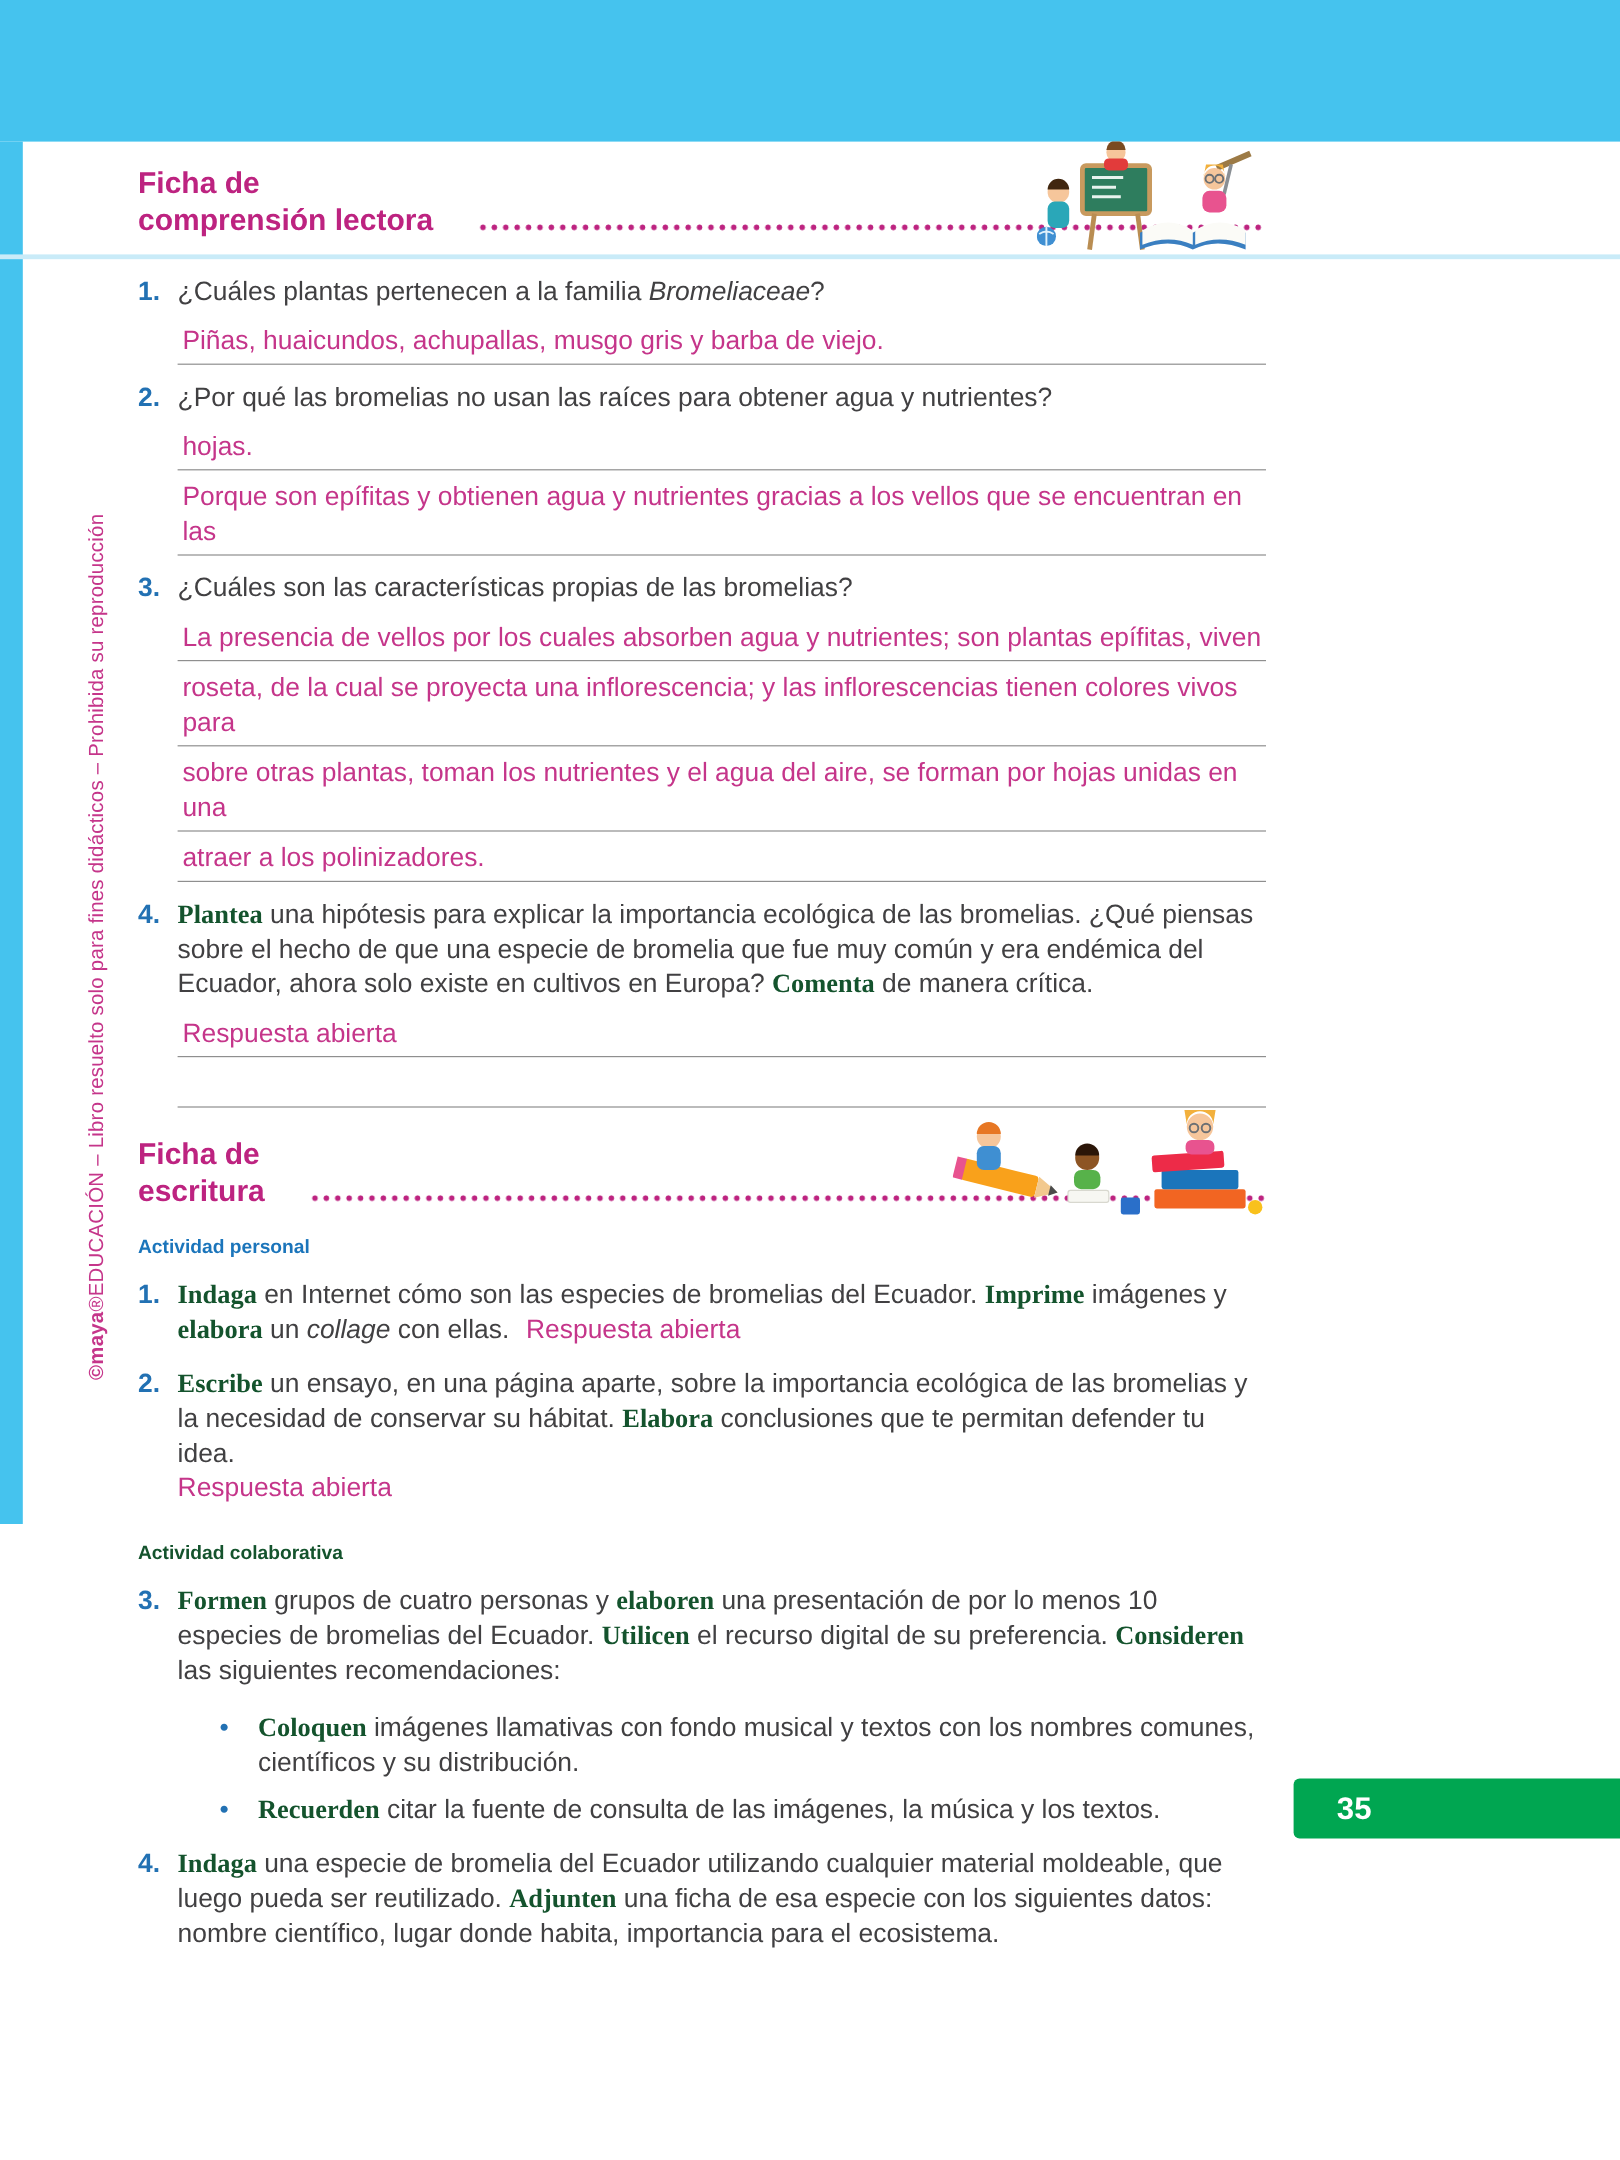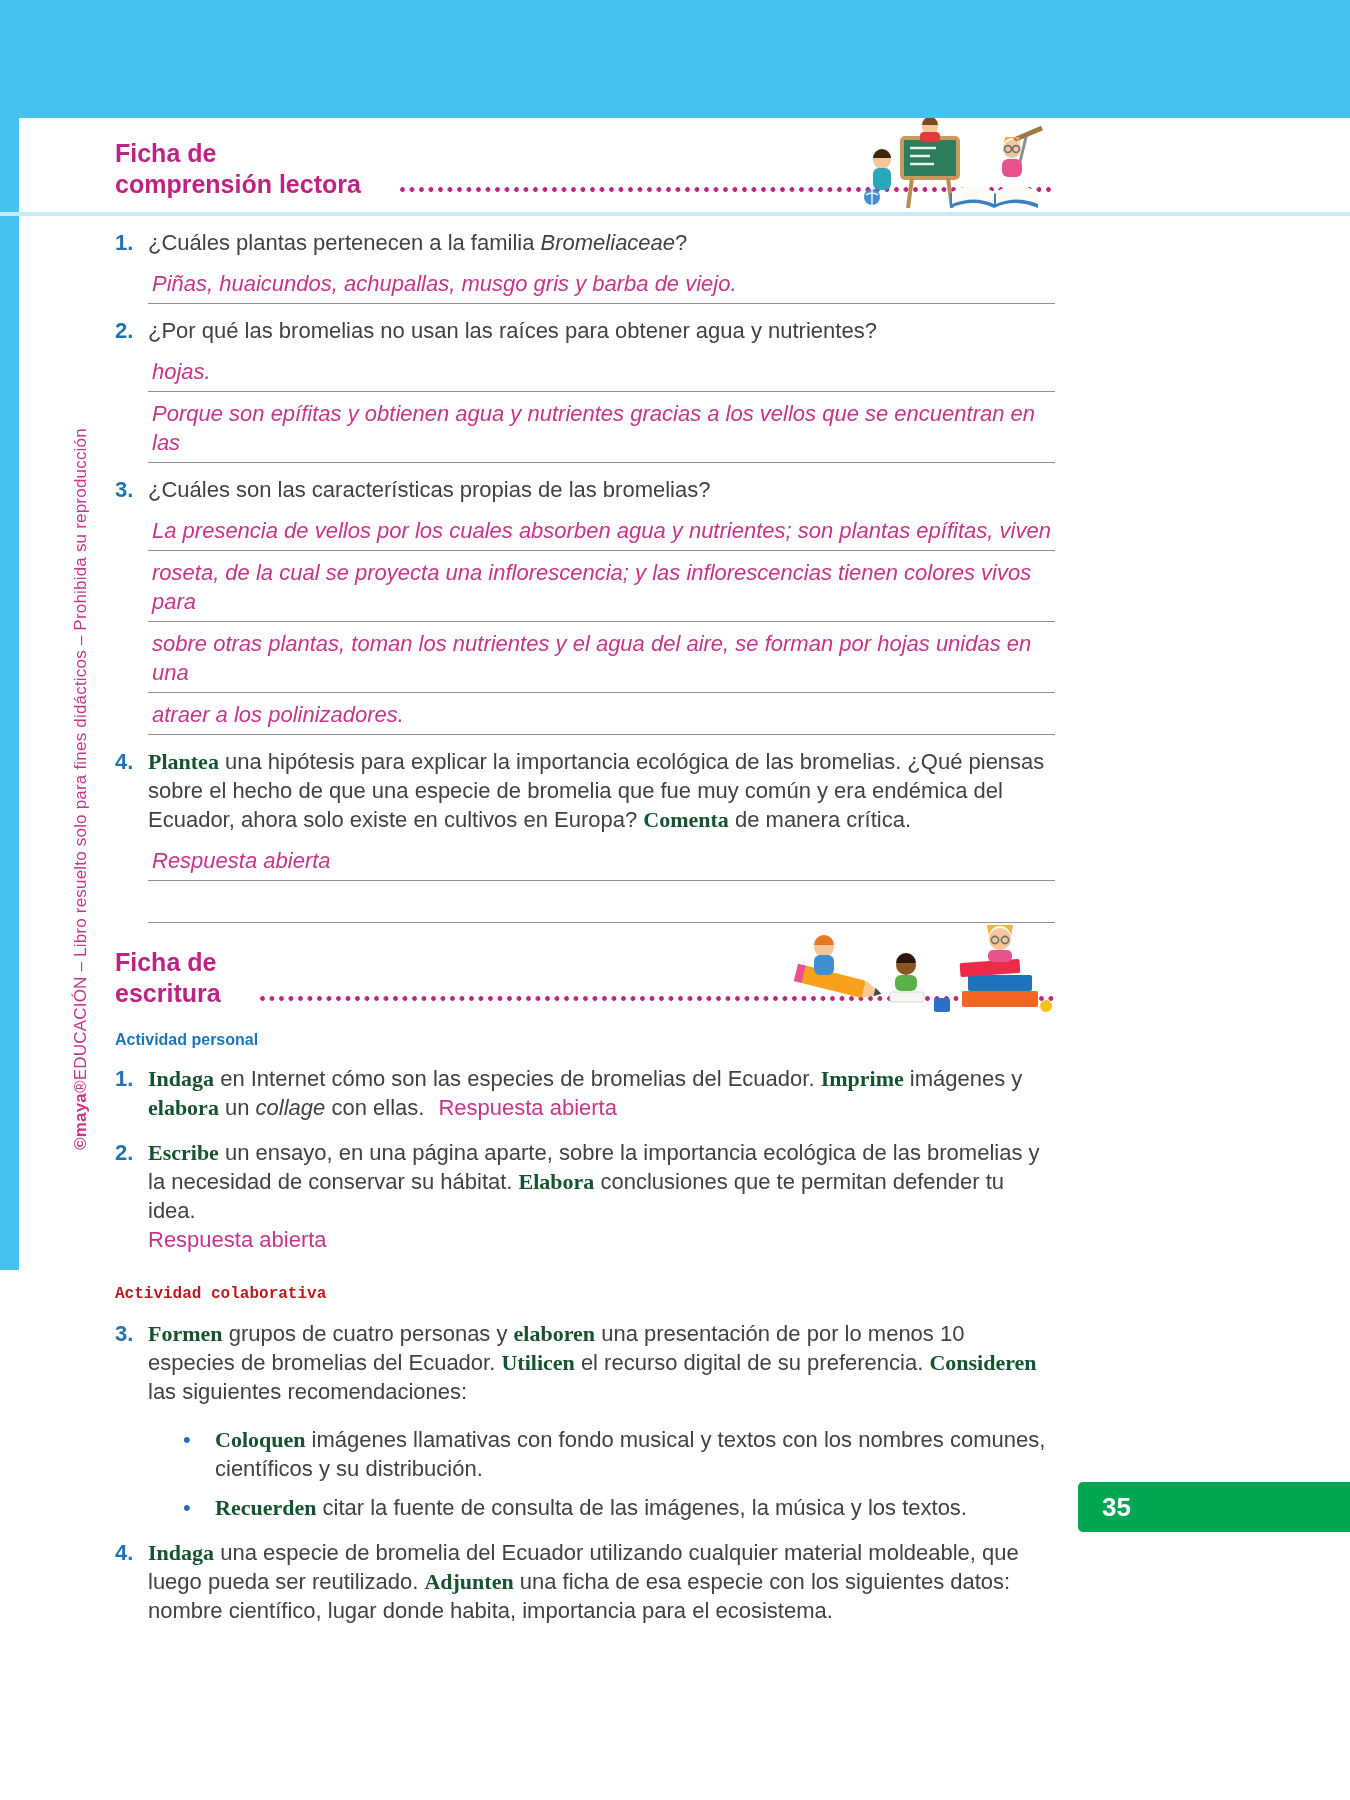--- a/index.html
+++ b/index.html
@@ -24,39 +24,39 @@
   .content { position:absolute; left:115px; top:228px; width:940px; font-size:22px; line-height:29px; }
 
   .q-row { display:flex; margin-bottom:5px; }
   .q-num { flex:0 0 33px; font-weight:700; color:#2271b3; }
   .q-text { flex:1; }
   .kw { font-weight:700; color:#14532d;font-family:Liberation Serif, serif; }
   .it { font-style:italic; }
   .pink { color:#c5358a; }
   .inline-open { margin-left:14px; }
 
-  .answers { margin:12px 0 12px 33px;font-style:italic; }
+  .answers { margin:12px 0 12px 33px; }
   .answer-line { color:#c5358a; border-bottom:1.5px solid #8f8f8f; padding:0 0 5px 4px; margin-bottom:7px; }
   .answer-line.blank { height:28px; margin-top:8px; }
 
   .writing-header { position:relative; margin-top:24px; width:940px; }
   .writing-illu { position:absolute; right:-4px; bottom:-4px; }
 
   .act-label { font-weight:700; font-size:16px; line-height:25px; margin:18px 0 12px; }
   .personal { color:#1b75bb; }
-  .collab { color:#b91c1c; margin-top:28px;font-family:Liberation Mono, monospace; }
+  .collab { color:#14532d; margin-top:28px; }
 
   .item { margin-bottom:16px; }
   .bullet-row { display:flex; margin:0 0 10px 68px; }
   .bullet { flex:0 0 32px; color:#2271b3; }
 
   .page-tab {
     position:absolute; right:0; top:1482px; width:272px; height:50px; background:#00a651;
     color:#ffffff; font-size:26px; font-weight:700; display:flex; align-items:center;
-    padding-left:24px; box-sizing:border-box; border-radius:5px 0 0 5px;
+    padding-left:36px; box-sizing:border-box; border-radius:5px 0 0 5px;
   }
 
   .sidebar-text {
     position:absolute; left:70px; top:1150px; transform:rotate(-90deg); transform-origin:0 0;
     width:745px; font-size:17px; line-height:22px; color:#c5358a; white-space:nowrap; letter-spacing:0.2px;
   }
   .sb-brand { font-weight:700; }
 </style>
 </head>
 <body>

